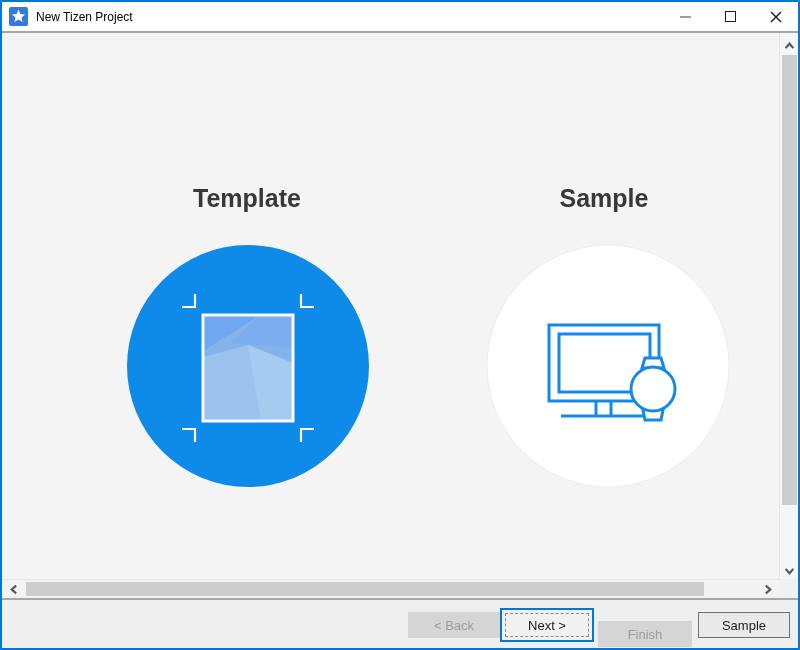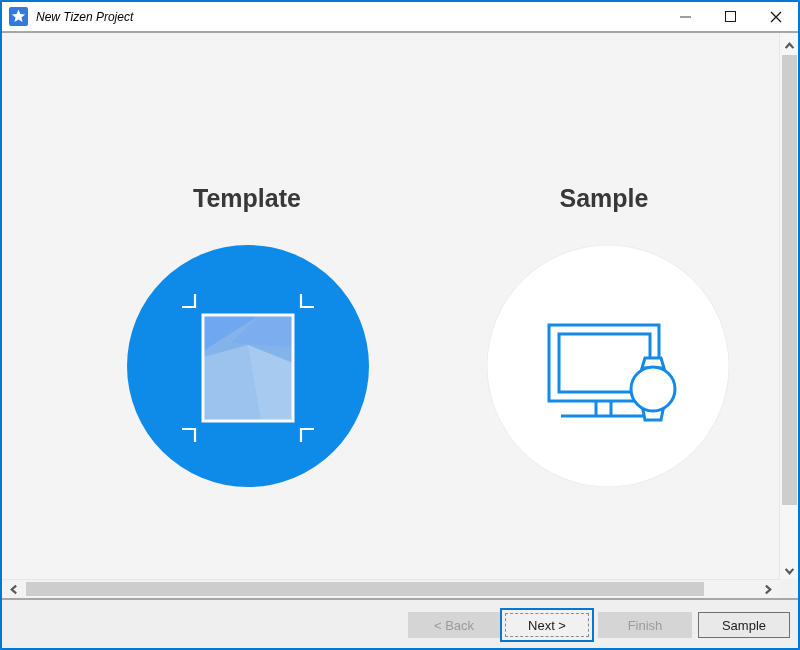--- a/index.html
+++ b/index.html
@@ -3,21 +3,21 @@
 <meta charset="utf-8">
 <style>
   html,body{margin:0;padding:0;background:#dcdcdc;font-family:"Liberation Sans",sans-serif;}
   .window{position:relative;width:800px;height:650px;box-sizing:border-box;
           border:2px solid #0078d7;background:#f4f4f4;overflow:hidden;}
 
   
   .titlebar{position:absolute;left:0;top:0;width:796px;height:29px;background:#ffffff;
             border-bottom:2px solid #a6a6a6;display:flex;align-items:center;}
   .app-icon{width:19px;height:19px;margin-left:7px;display:inline-flex;}
-  .win-title{font-size:12px;color:#000;margin-left:8px;white-space:nowrap;font-style:italic;}
+  .win-title{font-size:12px;color:#000;margin-left:8px;white-space:nowrap;}
   .controls{margin-left:auto;display:flex;height:100%;}
   .ctrl{width:45px;height:100%;display:flex;align-items:center;justify-content:center;cursor:default;}
   .dash{display:block;width:11px;height:2px;background:#9e9e9e;}
   .maxbox{display:block;width:11px;height:11px;border:1.5px solid #1a1a1a;box-sizing:border-box;background:transparent;}
 
   
   .content{position:absolute;left:0;top:31px;width:796px;height:546px;background:#f4f4f4;}
   .heading{position:absolute;left:426px;top:101px;transform:translateX(-50%);
            font-size:16px;font-weight:bold;color:#3a3a3a;white-space:nowrap;}
   .opt-label{position:absolute;top:151px;transform:translateX(-50%);
@@ -43,21 +43,21 @@
 
   
   .btnbar{position:absolute;left:0;top:596px;width:796px;height:50px;background:#efefef;
           border-top:2px solid #a7a7a7;box-sizing:border-box;}
   .btn{position:absolute;top:12px;height:26px;box-sizing:border-box;
        display:flex;align-items:center;justify-content:center;
        font-family:"Liberation Sans",sans-serif;font-size:13px;cursor:pointer;}
   .btn.disabled{background:#d5d5d5;color:#9b9b9b;border:none;cursor:default;}
   .btn.normal{background:#e9e9e9;color:#1c1c1c;border:1px solid #6f6f6f;}
   #btn-back{left:406px;width:92px;}
-  #btn-finish{left:596px;width:94px;}
+  #btn-finish{left:596px;width:94px;margin-top:9px;}
   #btn-cancel{left:696px;width:92px;}
   .default-wrap{position:absolute;left:498px;top:8px;width:94px;height:34px;
                 border:2px solid #0078d7;box-sizing:border-box;background:#7dd3fc;}
   .default-wrap .btn-next{width:100%;height:100%;background:#f1f1f1;border:none;
                 display:flex;align-items:center;justify-content:center;font-size:13px;color:#1c1c1c;
                 outline:1px dashed #8a8a8a;outline-offset:-4px;cursor:pointer;}
 </style>
 </head>
 <body>
 

